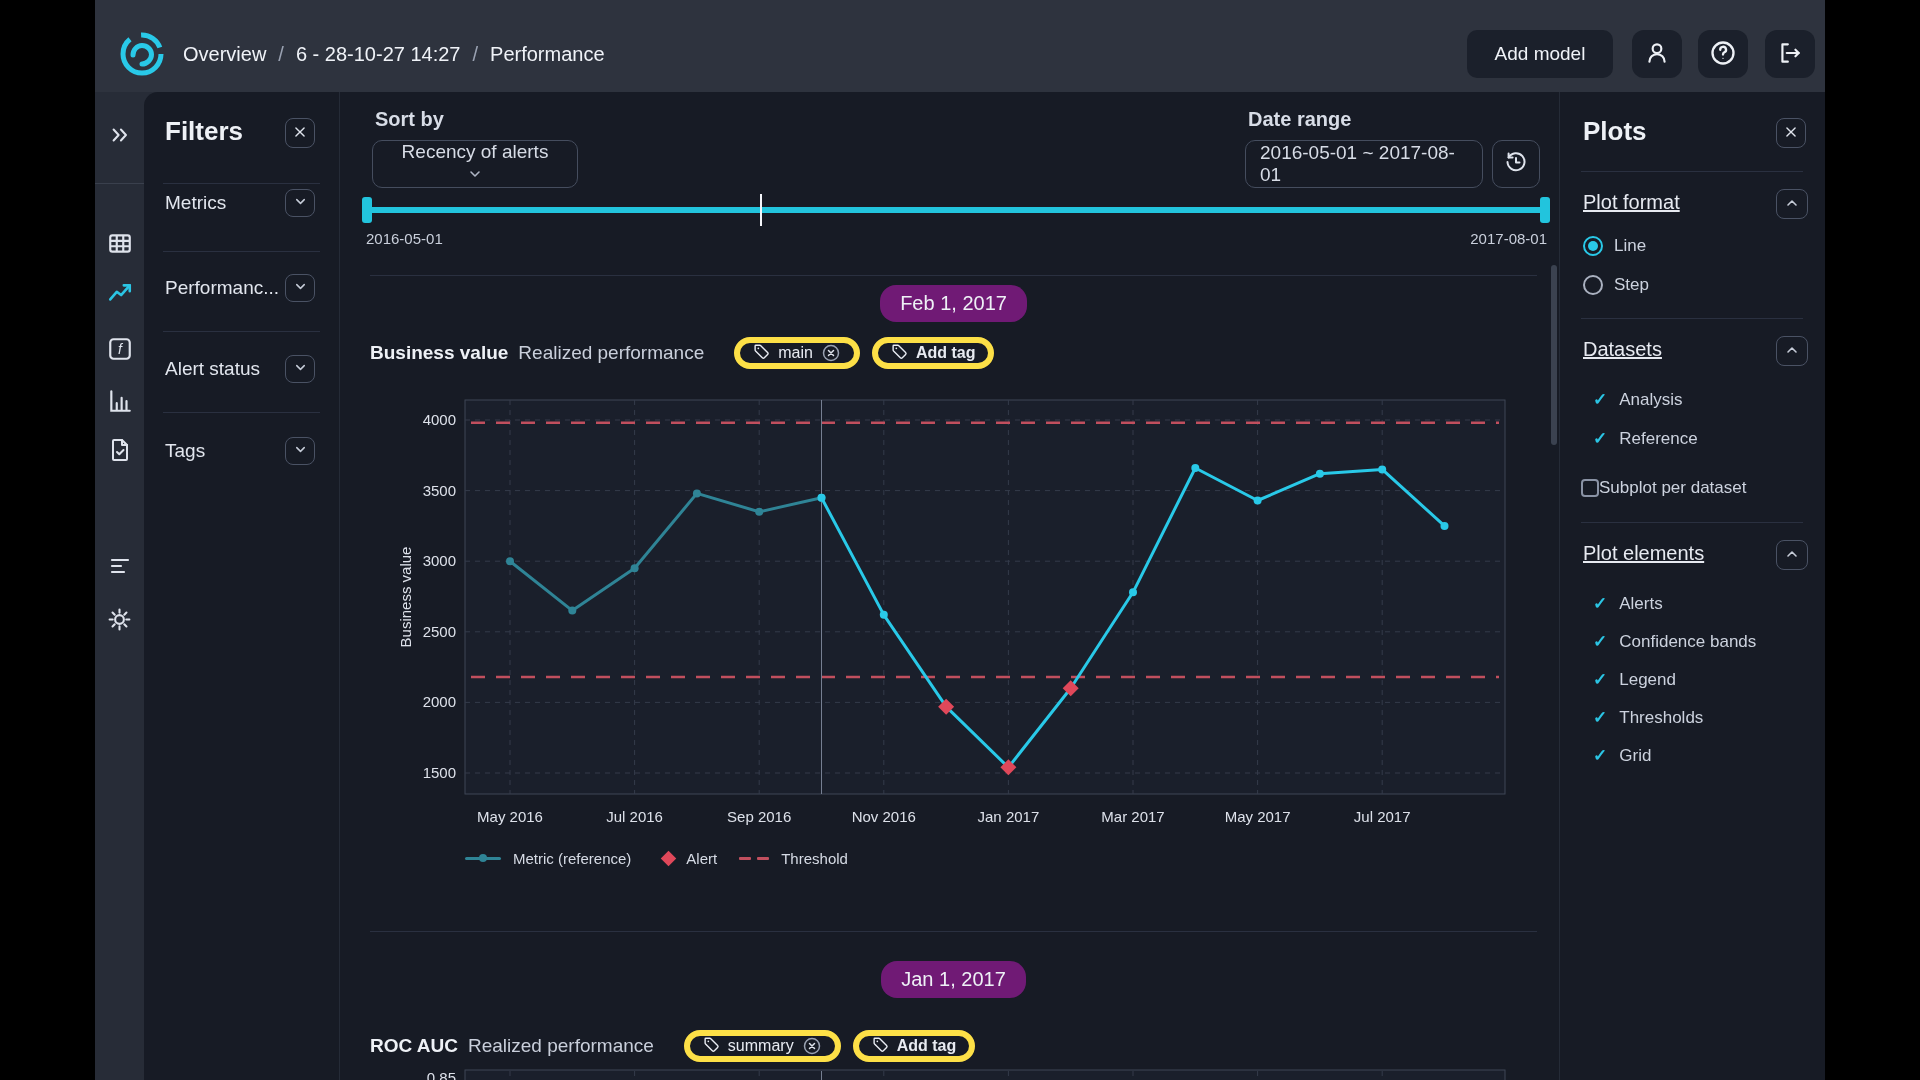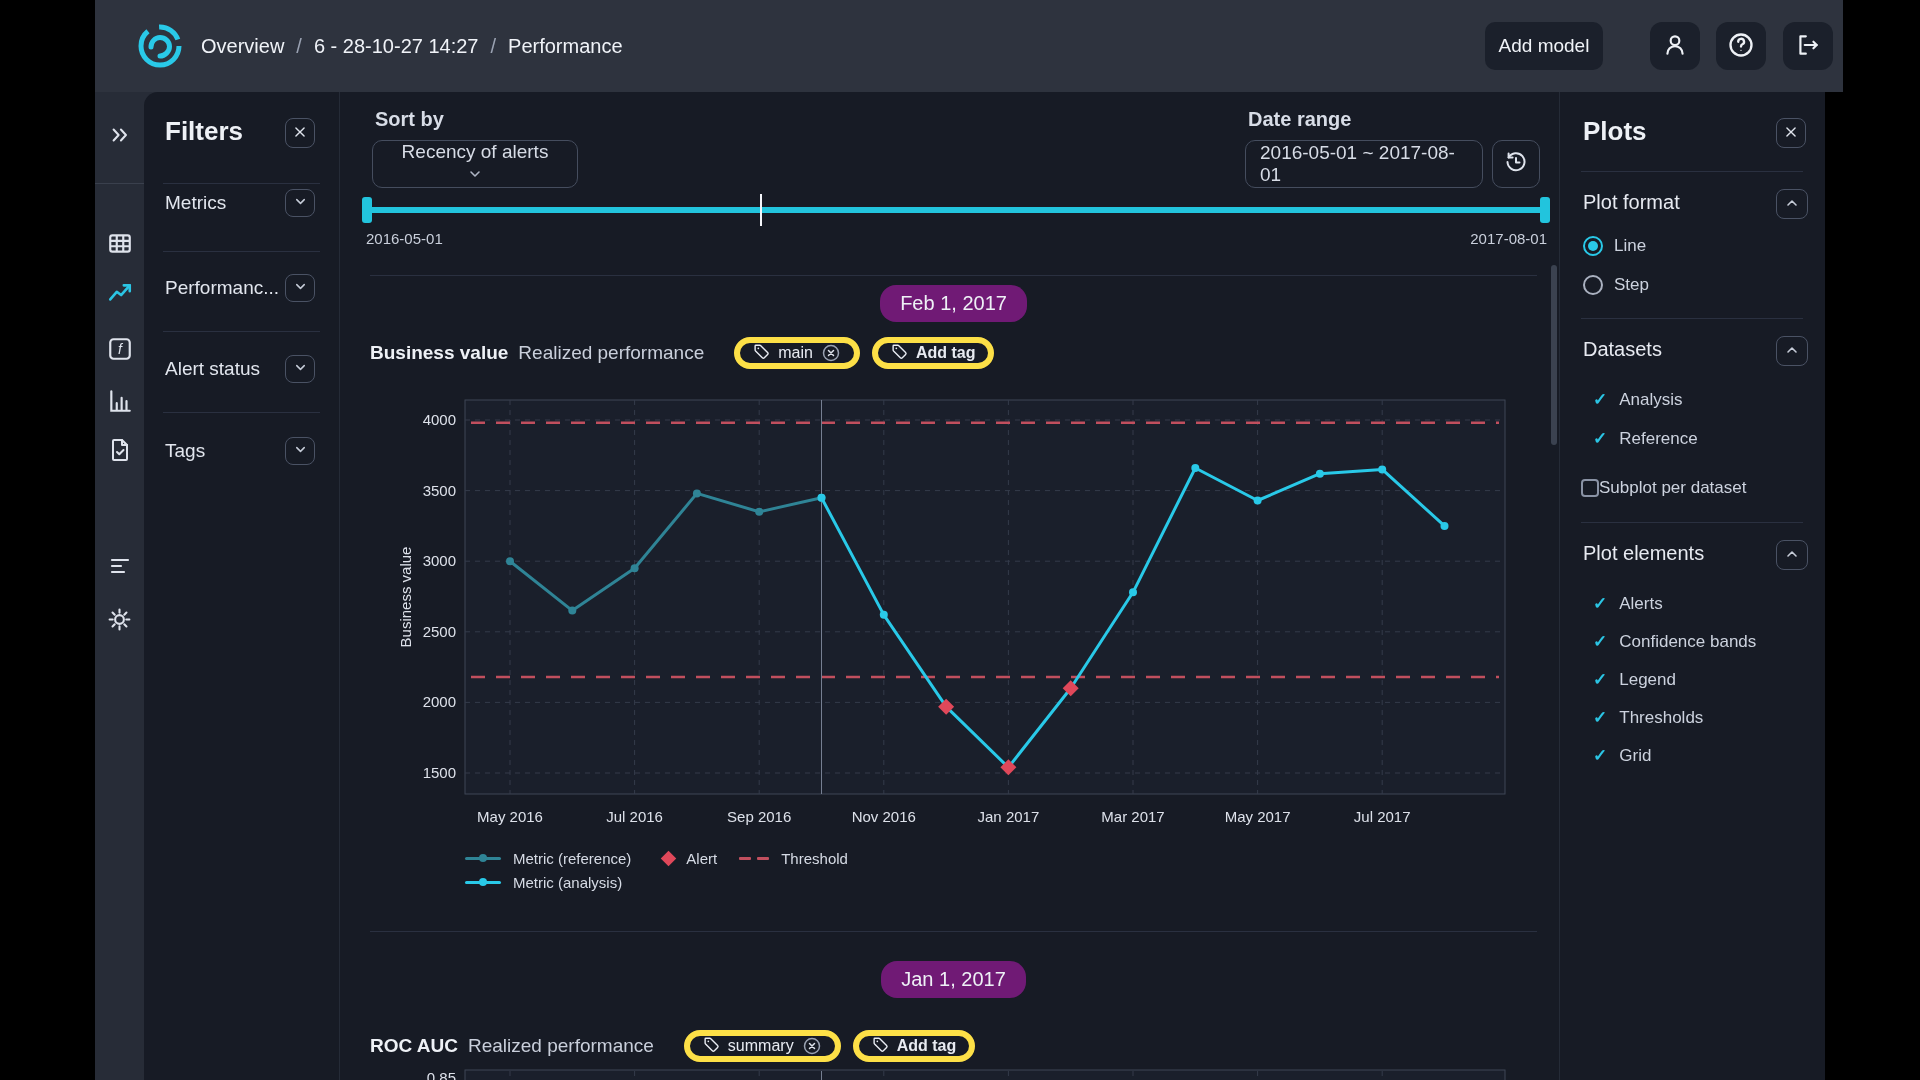--- a/index.html
+++ b/index.html
@@ -1,29 +1,29 @@
 <!DOCTYPE html>
 <html><head>
 <meta charset="utf-8">
 <style>
   * { margin:0; padding:0; box-sizing:border-box; }
   html,body { width:1920px; height:1080px; background:#000; overflow:hidden;
     font-family:"Liberation Sans", sans-serif; -webkit-font-smoothing:antialiased; }
   .app { position:absolute; left:95px; top:0; width:1730px; height:1080px; background:#2e333e; }
 
   
-  .topbar { position:absolute; left:0; top:0; width:100%; height:92px; background:#2e333e;margin-left:18px; }
+  .topbar { position:absolute; left:0; top:8px; width:100%; height:92px; background:#2e333e; }
   .logo { position:absolute; left:23px; top:22px; width:48px; height:48px; }
   .breadcrumb { position:absolute; left:88px; top:0; height:92px; display:flex; align-items:center;
     gap:12px; font-size:20px; color:#f0f3f8; }
   .breadcrumb .sep { color:#9aa2b2; }
   .breadcrumb .seg { cursor:pointer; }
   .tb-btn { position:absolute; top:22px; height:48px; background:#1b202b; border:none; border-radius:10px;
     color:#f0f3f8; display:flex; align-items:center; justify-content:center; cursor:pointer; }
-  .addmodel { left:1372px; width:118px; font-size:19px; font-weight:500; font-family:"Liberation Sans", sans-serif; }
+  .addmodel { left:1372px; width:146px; font-size:19px; font-weight:500; font-family:"Liberation Sans", sans-serif; }
   .iconbtn { width:50px; border-radius:12px; }
 
   
   .iconrail { position:absolute; left:0; top:92px; width:63px; bottom:0; background:#272c37; }
   .iconrail .rail-divider { position:absolute; left:0; top:91px; width:49px; height:1px; background:#3a404d; }
   .rail-icon { position:absolute; left:0; width:49px; height:30px; display:flex; align-items:center;
     justify-content:center; cursor:pointer; }
 
   
   .sheet { position:absolute; left:49px; top:92px; right:0; bottom:0; background:#171b25;
@@ -73,21 +73,21 @@
   .ldash { display:flex; gap:6px; margin-left:10px; }
   .ldash b { width:12px; height:3px; background:#c14f5e; border-radius:1px; }
 
   .scroll-thumb { position:absolute; right:2px; top:173px; width:6px; height:180px;
     background:#3b4250; border-radius:3px; cursor:grab; }
 
   
   .plots { position:absolute; right:0; top:0; width:266px; height:100%; border-left:1px solid #252b37; }
   .plots-title { position:absolute; left:23px; top:24px; font-size:26px; font-weight:600; color:#eef1f6; }
   .plots .divider { position:absolute; left:21px; right:22px; height:1px; background:#2a3040; }
-  .group-label { position:absolute; left:23px; font-size:20px; font-weight:500; color:#e7eaf1; }
+  .group-label { position:absolute; left:23px; font-size:20px; font-weight:500; color:#e7eaf1;text-decoration:underline; }
   .opt-row { position:absolute; left:23px; display:flex; align-items:center; gap:11px; cursor:pointer; }
   .opt-row .lbl { font-size:17px; color:#ccd2de; }
   .radio { width:20px; height:20px; border-radius:50%; border:2px solid #aab1c0; position:relative; }
   .radio.sel { border-color:#29c9e8; }
   .radio.sel::after { content:""; position:absolute; left:3px; top:3px; width:10px; height:10px;
     border-radius:50%; background:#29c9e8; }
   .chk-row { position:absolute; left:33px; display:flex; align-items:center; gap:12px; cursor:pointer; }
   .chk-row .tick { color:#2bc5e4; font-size:17px; font-weight:700; }
   .chk-row .lbl { font-size:17px; color:#ccd2de; }
   .cbox-row { position:absolute; left:21px; display:flex; align-items:center; cursor:pointer; }
@@ -372,26 +372,20 @@
             </span>
           <span>Metric (reference)</span>
           <span class="ldiamond"></span>
           <span>Alert</span>
           <span class="ldash">
               <b></b>
               <b></b>
             </span>
           <span>Threshold</span>
         </div>
-        <div class="lrow">
-          <span class="lswatch" style="background:#29c9e8">
-              <i style="background:#29c9e8"></i>
-            </span>
-          <span>Metric (analysis)</span>
-        </div>
       </div>
 
       <div class="h-divider" style="top:839px"></div>
 
       <div class="pill-row" style="top:869px">
         <span class="date-pill">Jan 1, 2017</span>
       </div>
       <div class="title-row" style="top:938px">
         <span class="chart-title">ROC AUC</span>
         <span class="chart-sub">Realized performance</span>

